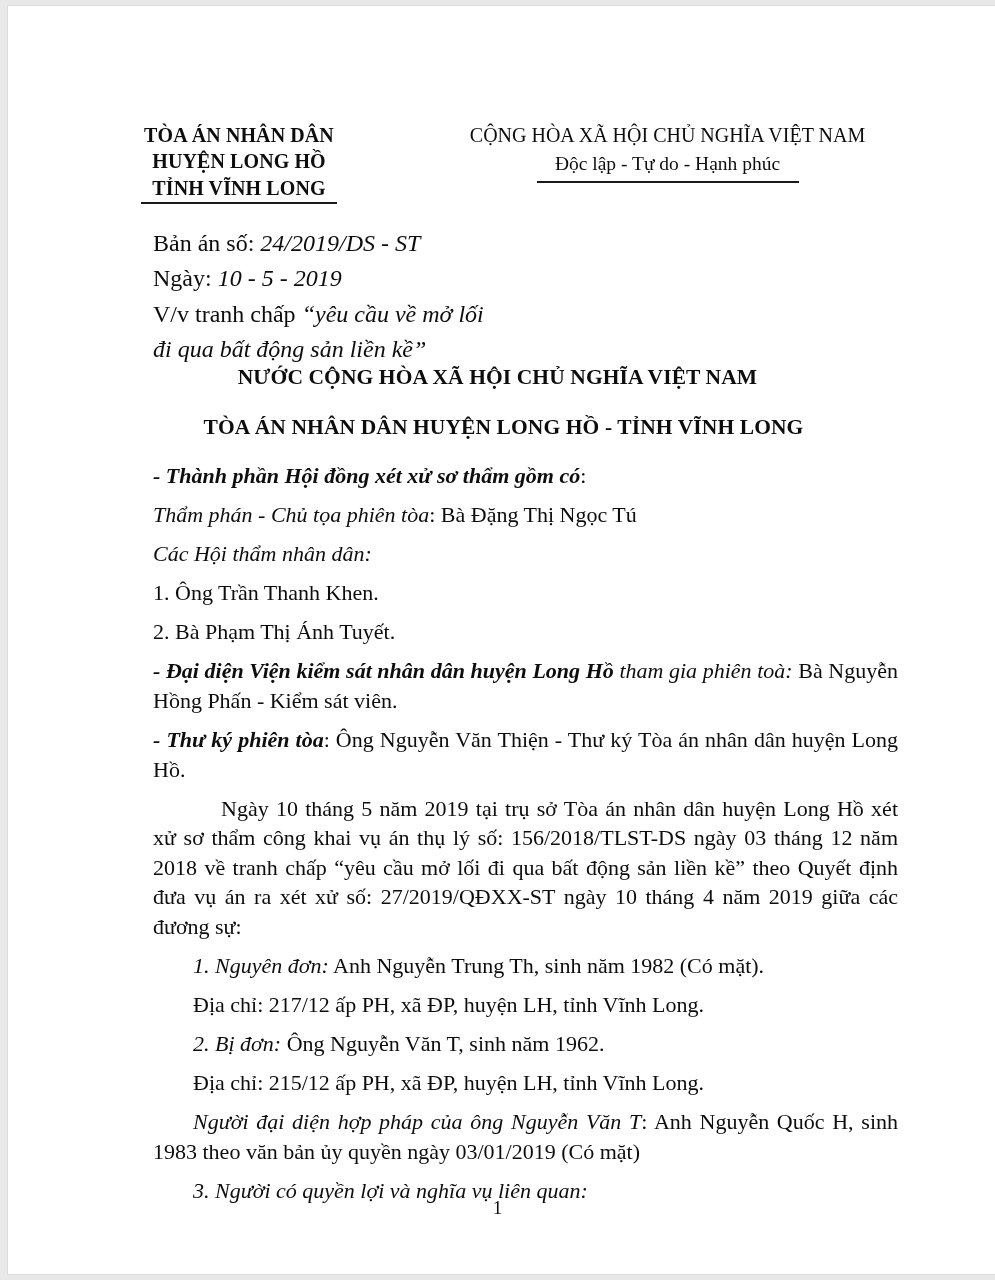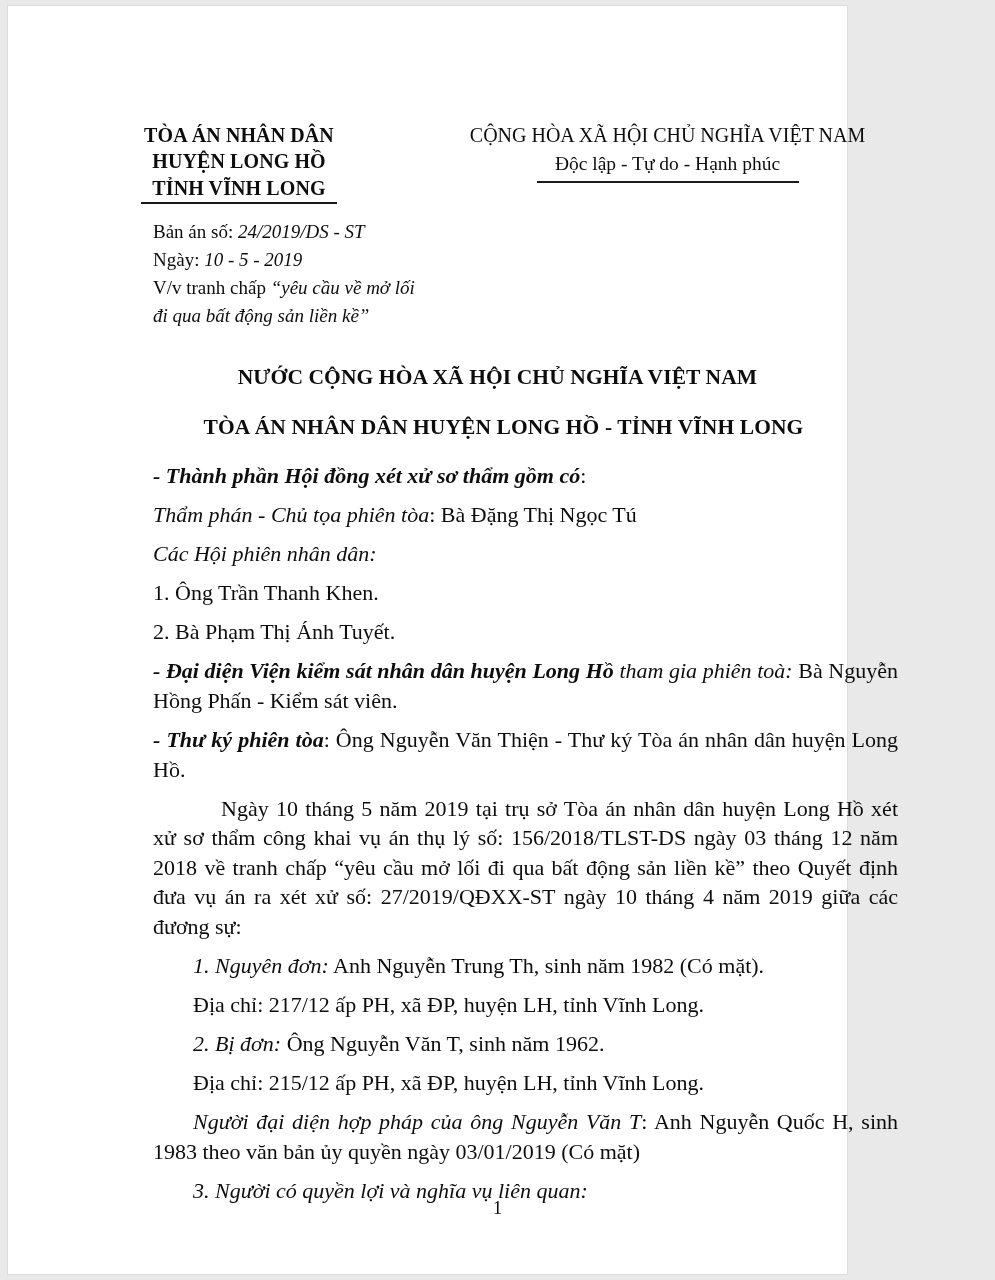--- a/index.html
+++ b/index.html
@@ -11,21 +11,21 @@
   body {
     width: 995px;
     height: 1280px;
     overflow: hidden;
     font-family: "Liberation Serif", "DejaVu Serif", serif;
   }
   .page-frame {
     position: absolute;
     left: 8px;
     top: 6px;
-    width: 839px;
+    width: 987px;
     height: 1268px;
     background: #ffffff;
     box-shadow: 0 0 0 1px #dcdcdc;
   }
   .doc {
     position: absolute;
     left: 0;
     top: 0;
     width: 979px;
     height: 1268px;
@@ -68,23 +68,23 @@
     border-top: 2px solid #1a1a1a;
     margin: 1px auto 0 auto;
   }
   .mast-left .rule { width: 196px; }
   .mast-right .rule { width: 262px; margin-top: 3px; }
 
   
   .meta {
     position: absolute;
     left: 145px;
-    top: 212px;
+    top: 220px;
     width: 420px;
-    font-size: 19px;
+    font-size: 24px;
     line-height: 1.47;
   }
   .meta .it { font-style: italic; }
 
   
   .titles {
     position: absolute;
     left: 0;
     top: 350px;
     width: 979px;
@@ -175,21 +175,21 @@
       <div class="t2">NƯỚC CỘNG HÒA XÃ HỘI CHỦ NGHĨA VIỆT NAM</div>
       <div class="t3">TÒA ÁN NHÂN DÂN HUYỆN LONG HỒ - TỈNH VĨNH LONG</div>
     </div>
 
     <div class="body">
 
       <p class="tight"><span class="bi">- Thành phần Hội đồng xét xử sơ thẩm gồm có</span><span>:</span></p>
 
       <p class="tight"><span class="it">Thẩm phán - Chủ tọa phiên tòa</span><span>: Bà Đặng Thị Ngọc Tú</span></p>
 
-      <p class="it tight">Các Hội phiên nhân dân:</p>
+      <p class="it tight">Các Hội thẩm nhân dân:</p>
 
       <p class="tight">1. Ông Trần Thanh Khen.</p>
 
       <p class="gap-b">2. Bà Phạm Thị Ánh Tuyết.</p>
 
       <p class="gap-b"><span class="bi">- Đại diện Viện kiểm sát nhân dân huyện Long Hồ</span><span class="it"> tham gia phiên toà:</span><span> Bà Nguyễn Hồng Phấn - Kiểm sát viên.</span></p>
 
       <p class="gap-b"><span class="bi">- Thư ký phiên tòa</span><span>: Ông Nguyễn Văn Thiện - Thư ký Tòa án nhân dân huyện Long Hồ.</span></p>
 
       <p class="ind-lg gap-b">Ngày 10 tháng 5 năm 2019 tại  trụ sở Tòa án nhân dân huyện Long Hồ xét xử sơ thẩm công khai vụ án thụ lý số: 156/2018/TLST-DS ngày 03 tháng 12 năm 2018 về tranh chấp “yêu cầu mở lối đi qua bất động sản liền kề” theo Quyết định đưa vụ án ra xét xử số: 27/2019/QĐXX-ST ngày 10 tháng 4 năm 2019 giữa các đương sự:</p>

